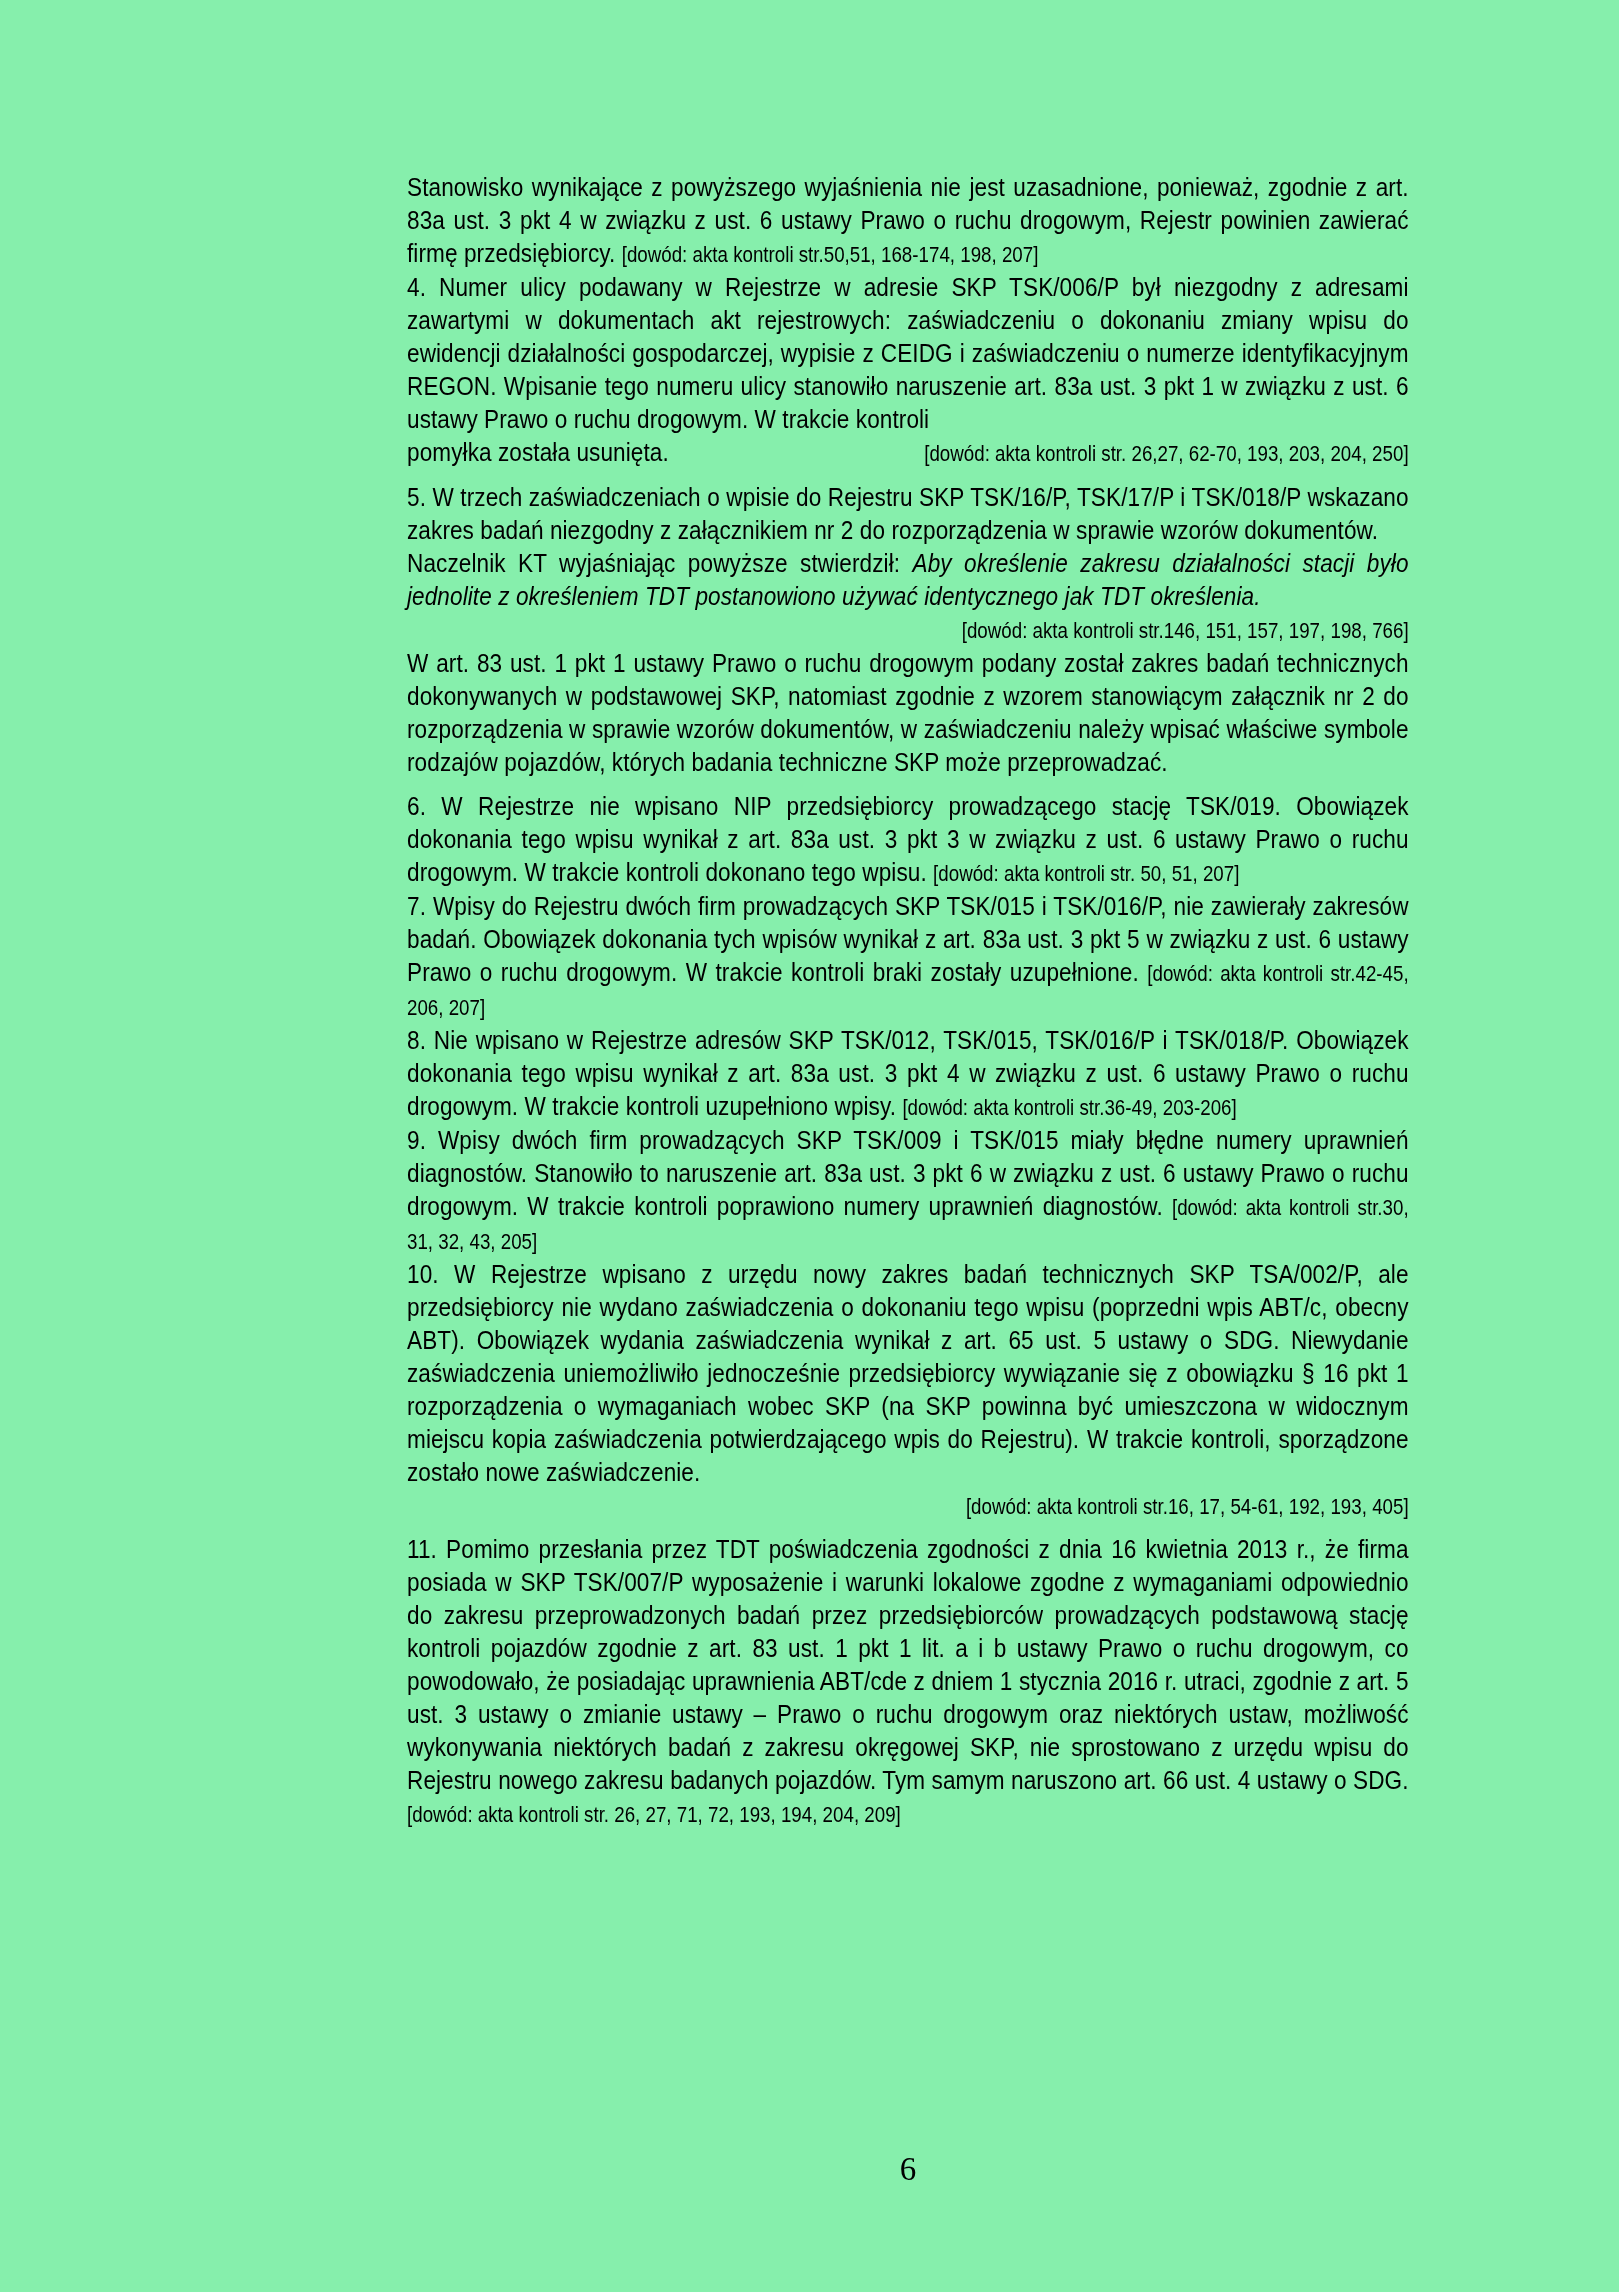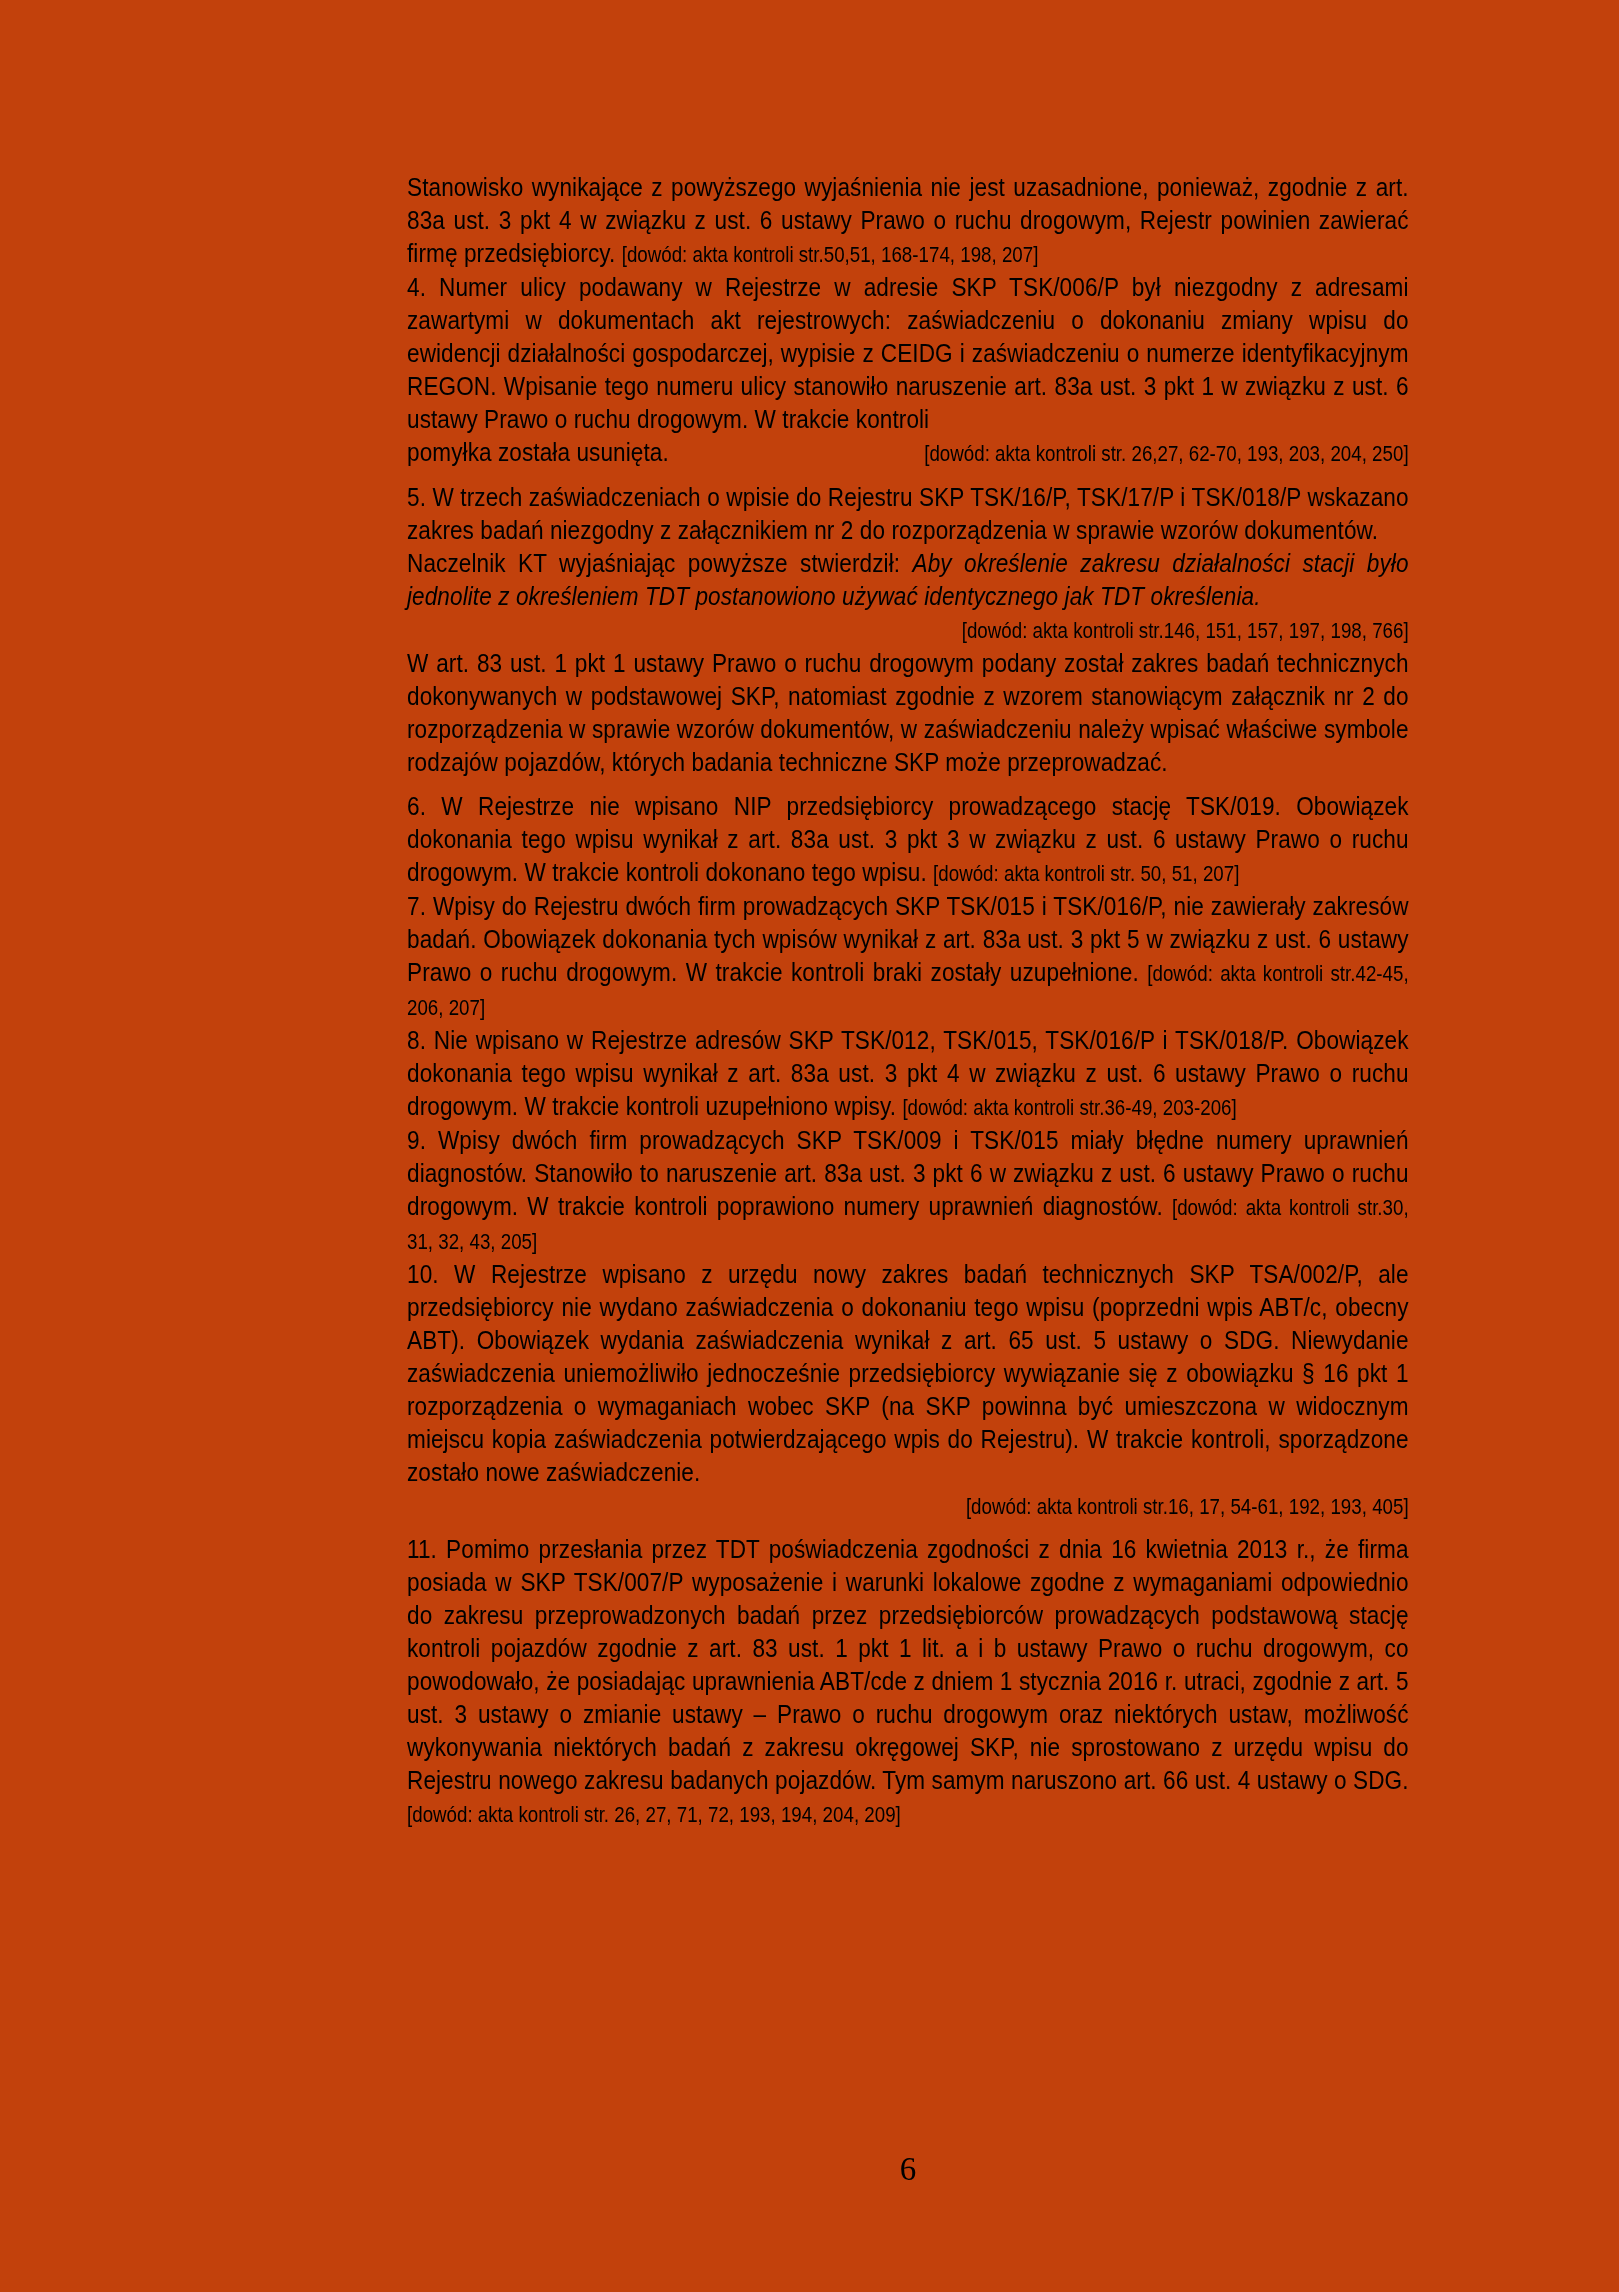--- a/index.html
+++ b/index.html
@@ -4,21 +4,21 @@
 <style>
   html, body {
     margin: 0;
     padding: 0;
     background: #ffffff;
   }
   .page {
     position: relative;
     width: 1619px;
     height: 2293px;
-    background: #c2410c;
+    background: #86efac;
     color: #000000;
     font-family: "Liberation Sans", sans-serif;
     overflow: hidden;
   }
   
   .content {
     position: absolute;
     left: 407px;
     top: 171px;
     width: 1002px;

